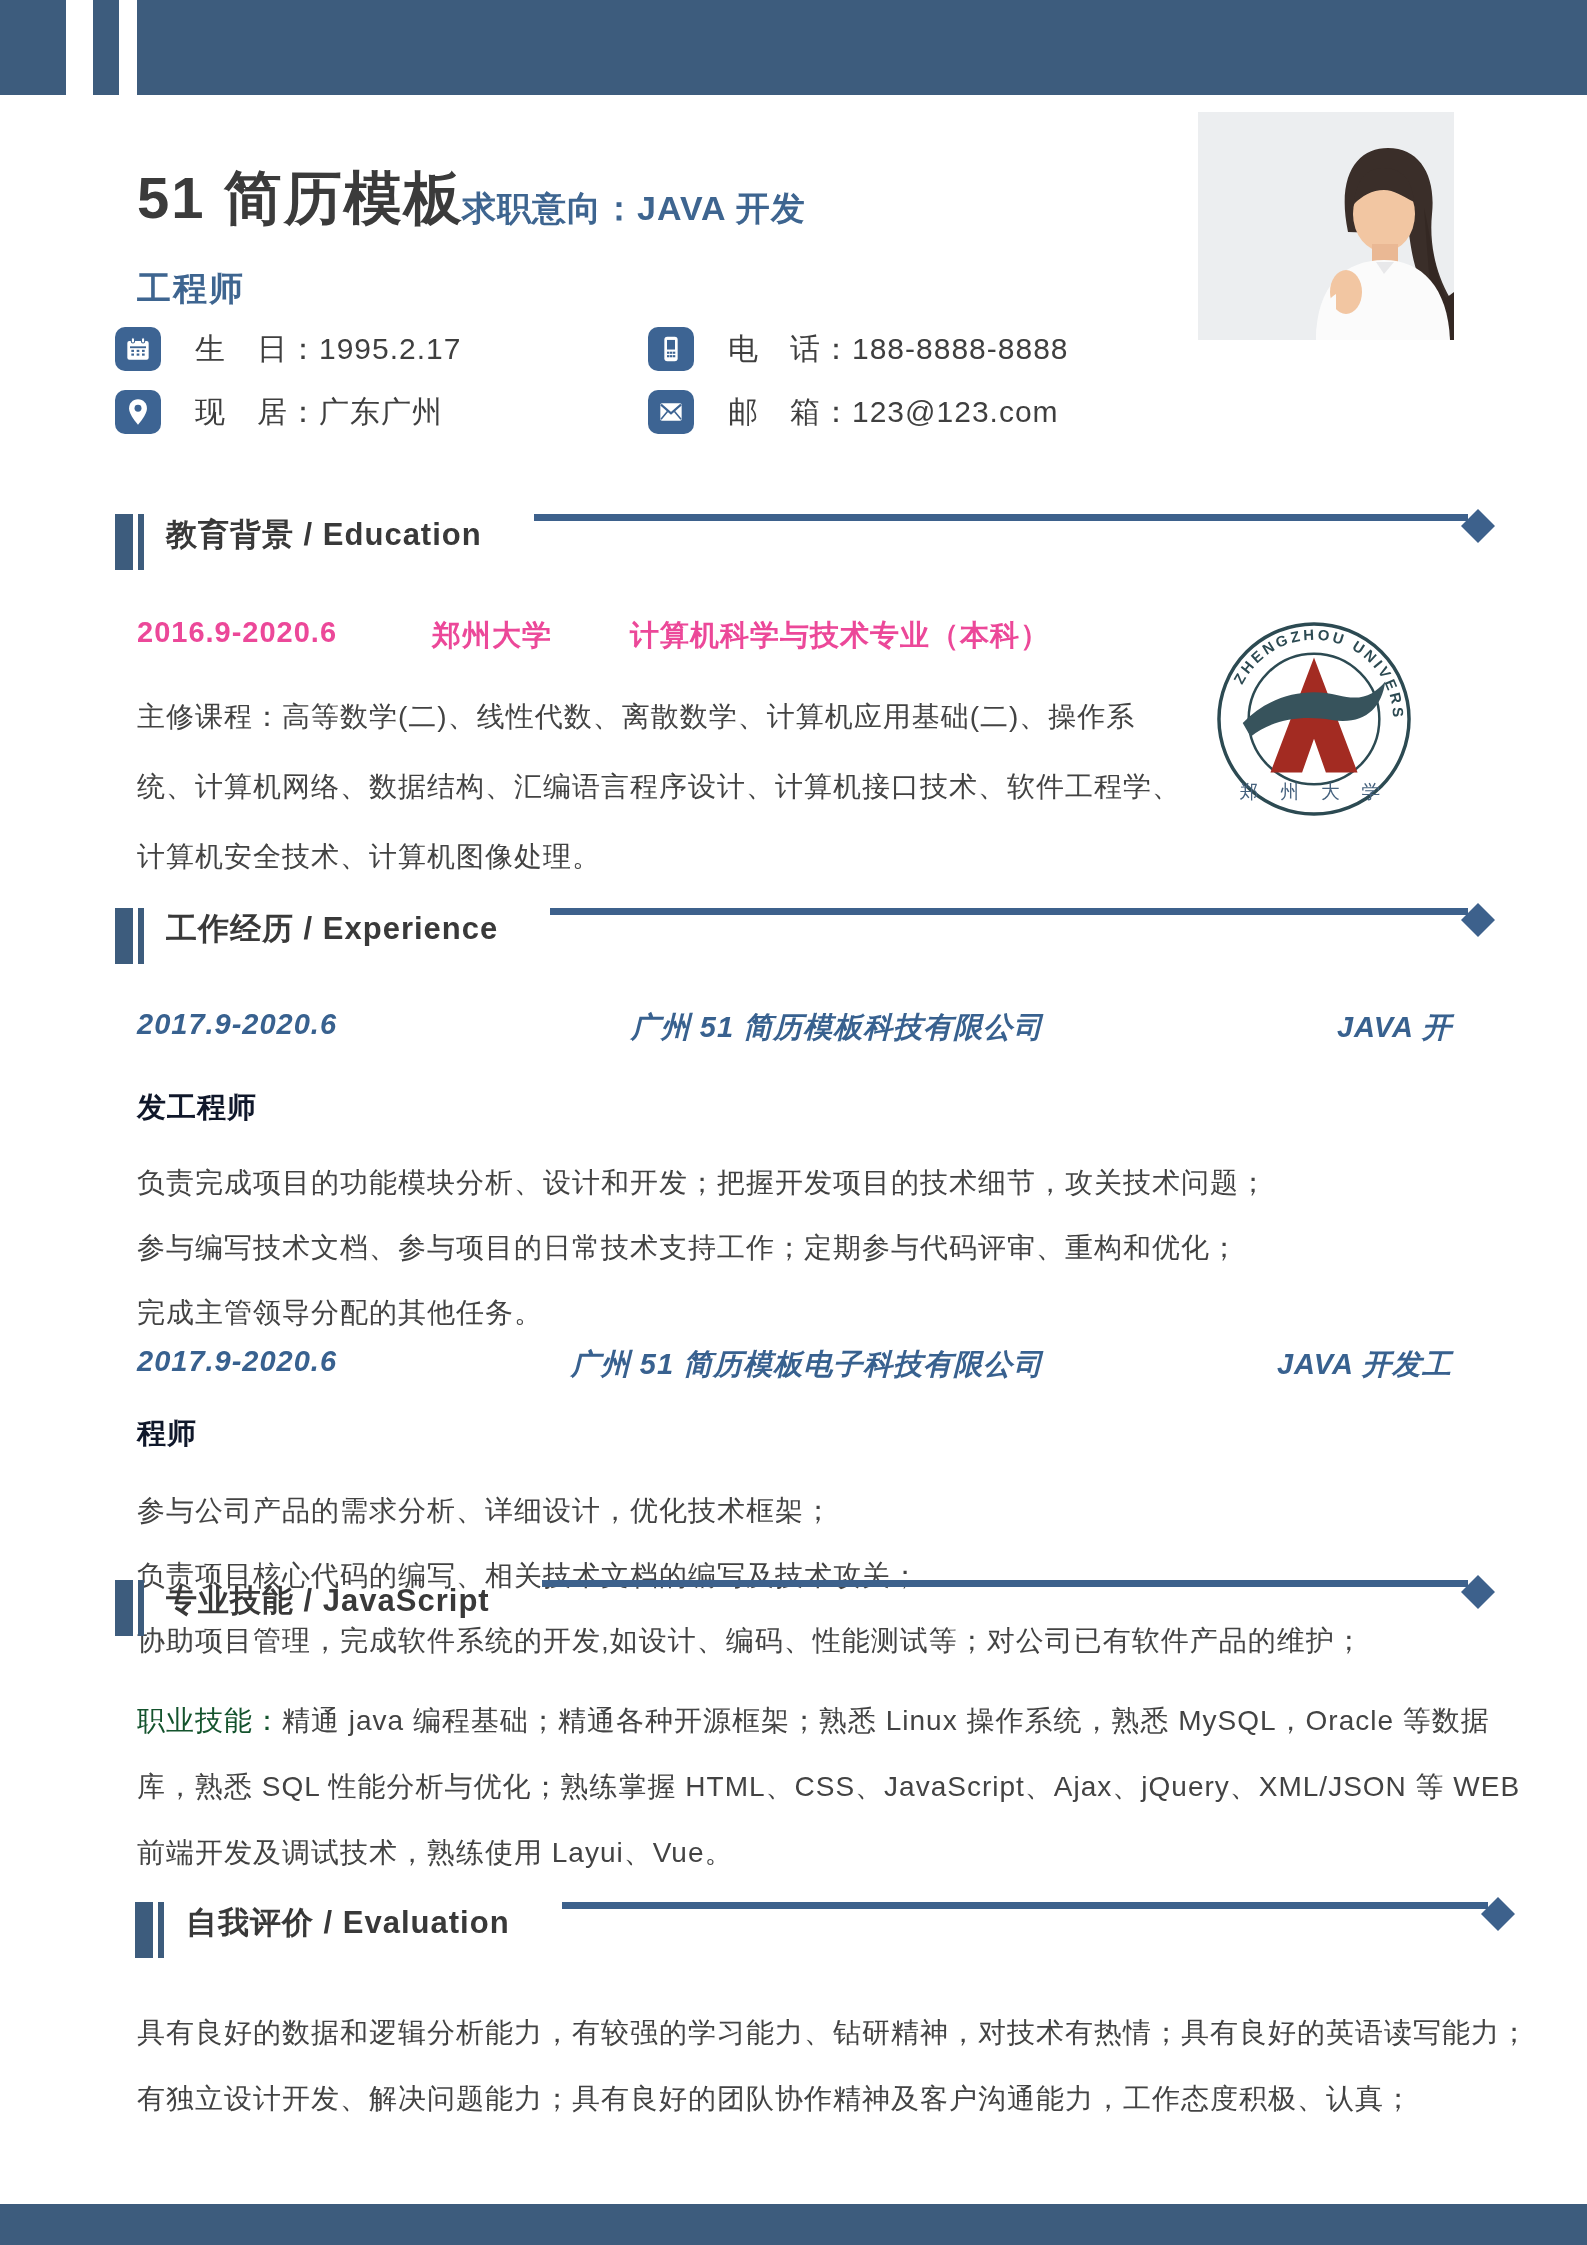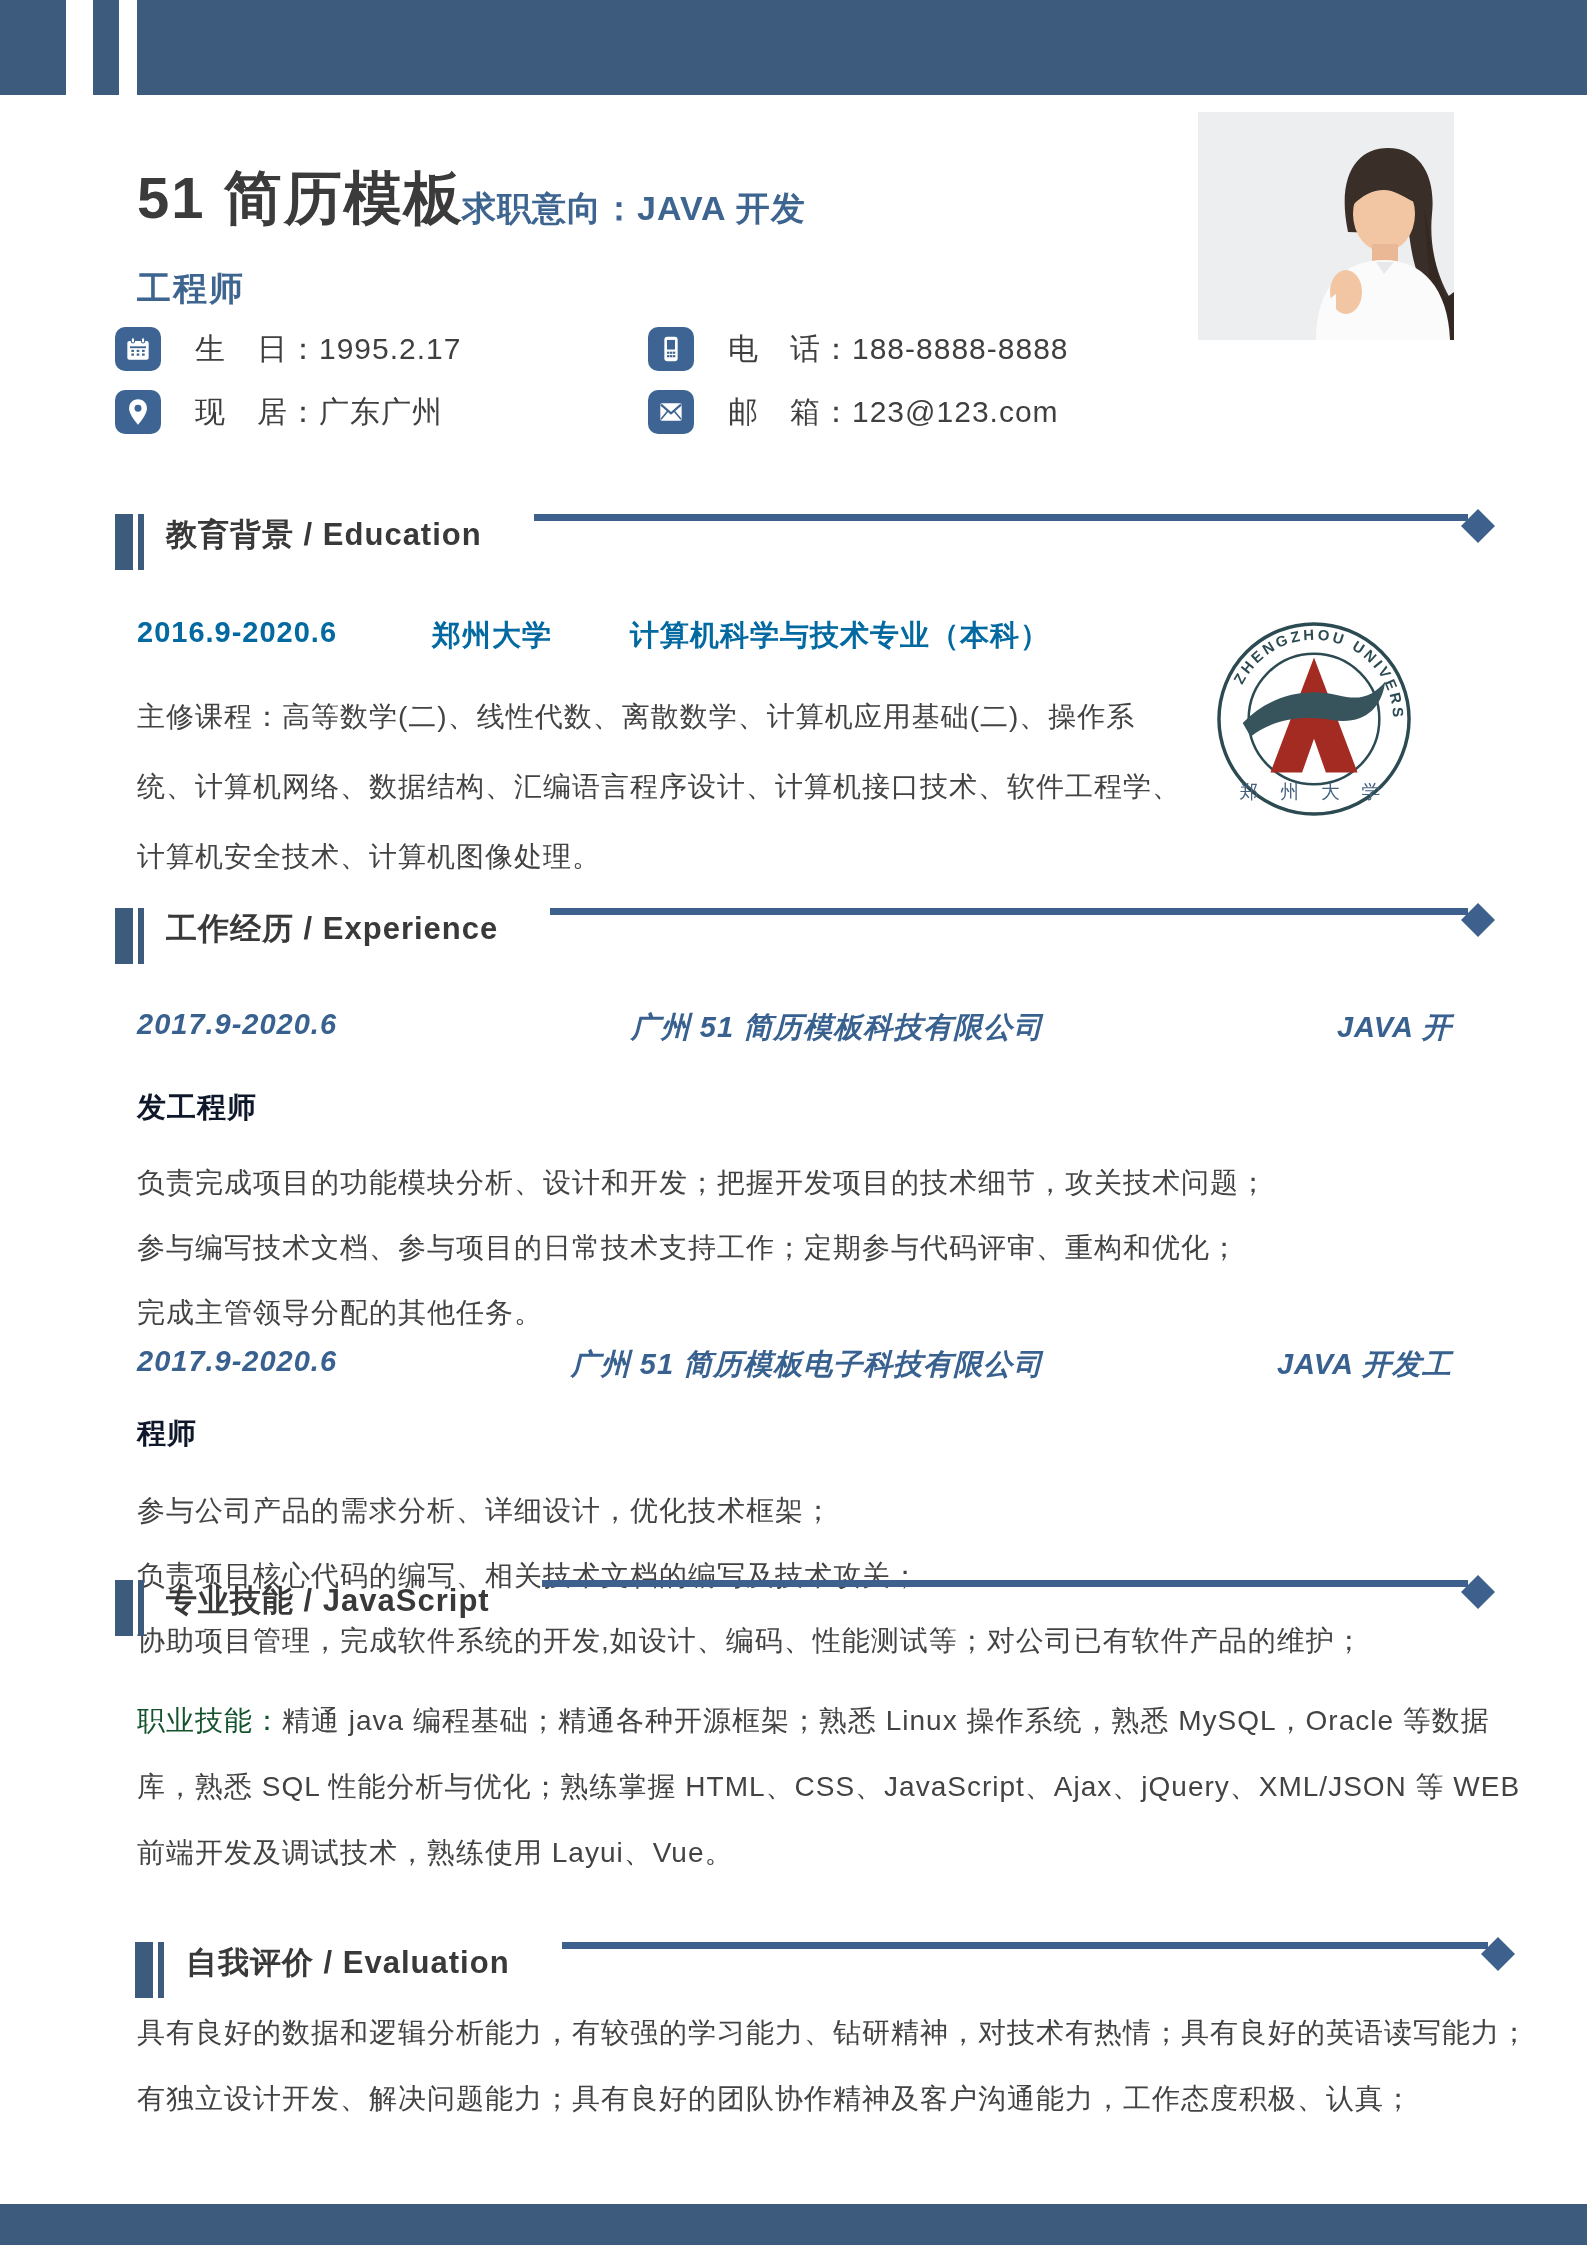--- a/index.html
+++ b/index.html
@@ -32,21 +32,21 @@
   .bar-wide{width:18px;height:56px;background:#3d5c7d;flex:0 0 auto;}
   .bar-narrow{width:6px;height:56px;background:#3d5c7d;margin-left:5px;flex:0 0 auto;}
   .sec-title{margin-left:22px;font-size:31px;font-weight:bold;color:#393939;white-space:nowrap;letter-spacing:1px;}
   .hline{flex:1;height:7px;background:#3d618c;margin-left:52px;}
   .hdiamond{width:24px;height:24px;background:#3d618c;transform:rotate(45deg);margin-left:-2px;flex:0 0 auto;}
 
   
   .blue-row{position:absolute;left:137px;right:135px;display:flex;justify-content:space-between;
             font-size:29px;font-weight:bold;color:#38618f;letter-spacing:1px;white-space:nowrap;font-style:italic;}
   .blue-line{position:absolute;left:137px;font-size:29px;font-weight:bold;color:#0f172a;letter-spacing:1px;white-space:nowrap;}
-  .edu-row{position:absolute;left:137px;display:flex;font-size:29px;font-weight:bold;color:#0369a1;letter-spacing:1px;white-space:nowrap;}
+  .edu-row{position:absolute;left:137px;display:flex;font-size:29px;font-weight:bold;color:#ec4899;letter-spacing:1px;white-space:nowrap;}
   .edu-row .gap1{margin-left:95px;}
   .edu-row .gap2{margin-left:78px;}
   .body-lines{position:absolute;left:137px;font-size:28px;color:#434343;letter-spacing:1px;}
   .body-lines div{height:65px;line-height:65px;white-space:nowrap;}
   .body-lines.lh70 div{height:70px;line-height:70px;}
   .body-lines.lh66 div{height:66px;line-height:66px;}
   .skill-label{color:#14532d;font-weight:normal;}
   .under-header{z-index:1;}
 
   .uni-logo{position:absolute;left:1215px;top:620px;width:198px;height:198px;}
@@ -216,21 +216,21 @@
     <div class="hline"></div>
     <div class="hdiamond"></div>
   </div>
 
   <div class="body-lines lh66" style="top:1688px;">
     <div><span class="skill-label">职业技能：</span><span>精通 java 编程基础；精通各种开源框架；熟悉 Linux 操作系统，熟悉 MySQL，Oracle 等数据</span></div>
     <div>库，熟悉 SQL 性能分析与优化；熟练掌握 HTML、CSS、JavaScript、Ajax、jQuery、XML/JSON 等 WEB</div>
     <div>前端开发及调试技术，熟练使用 Layui、Vue。</div>
   </div>
 
-  <div class="sec-header" style="top:1942px;padding-left:20px;">
+  <div class="sec-header" style="top:1902px;padding-left:20px;">
     <div class="bar-wide"></div>
     <div class="bar-narrow"></div>
     <div class="sec-title">自我评价 / Evaluation</div>
     <div class="hline"></div>
     <div class="hdiamond"></div>
   </div>
 
   <div class="body-lines lh66" style="top:2000px;">
     <div>具有良好的数据和逻辑分析能力，有较强的学习能力、钻研精神，对技术有热情；具有良好的英语读写能力；</div>
     <div>有独立设计开发、解决问题能力；具有良好的团队协作精神及客户沟通能力，工作态度积极、认真；</div>

